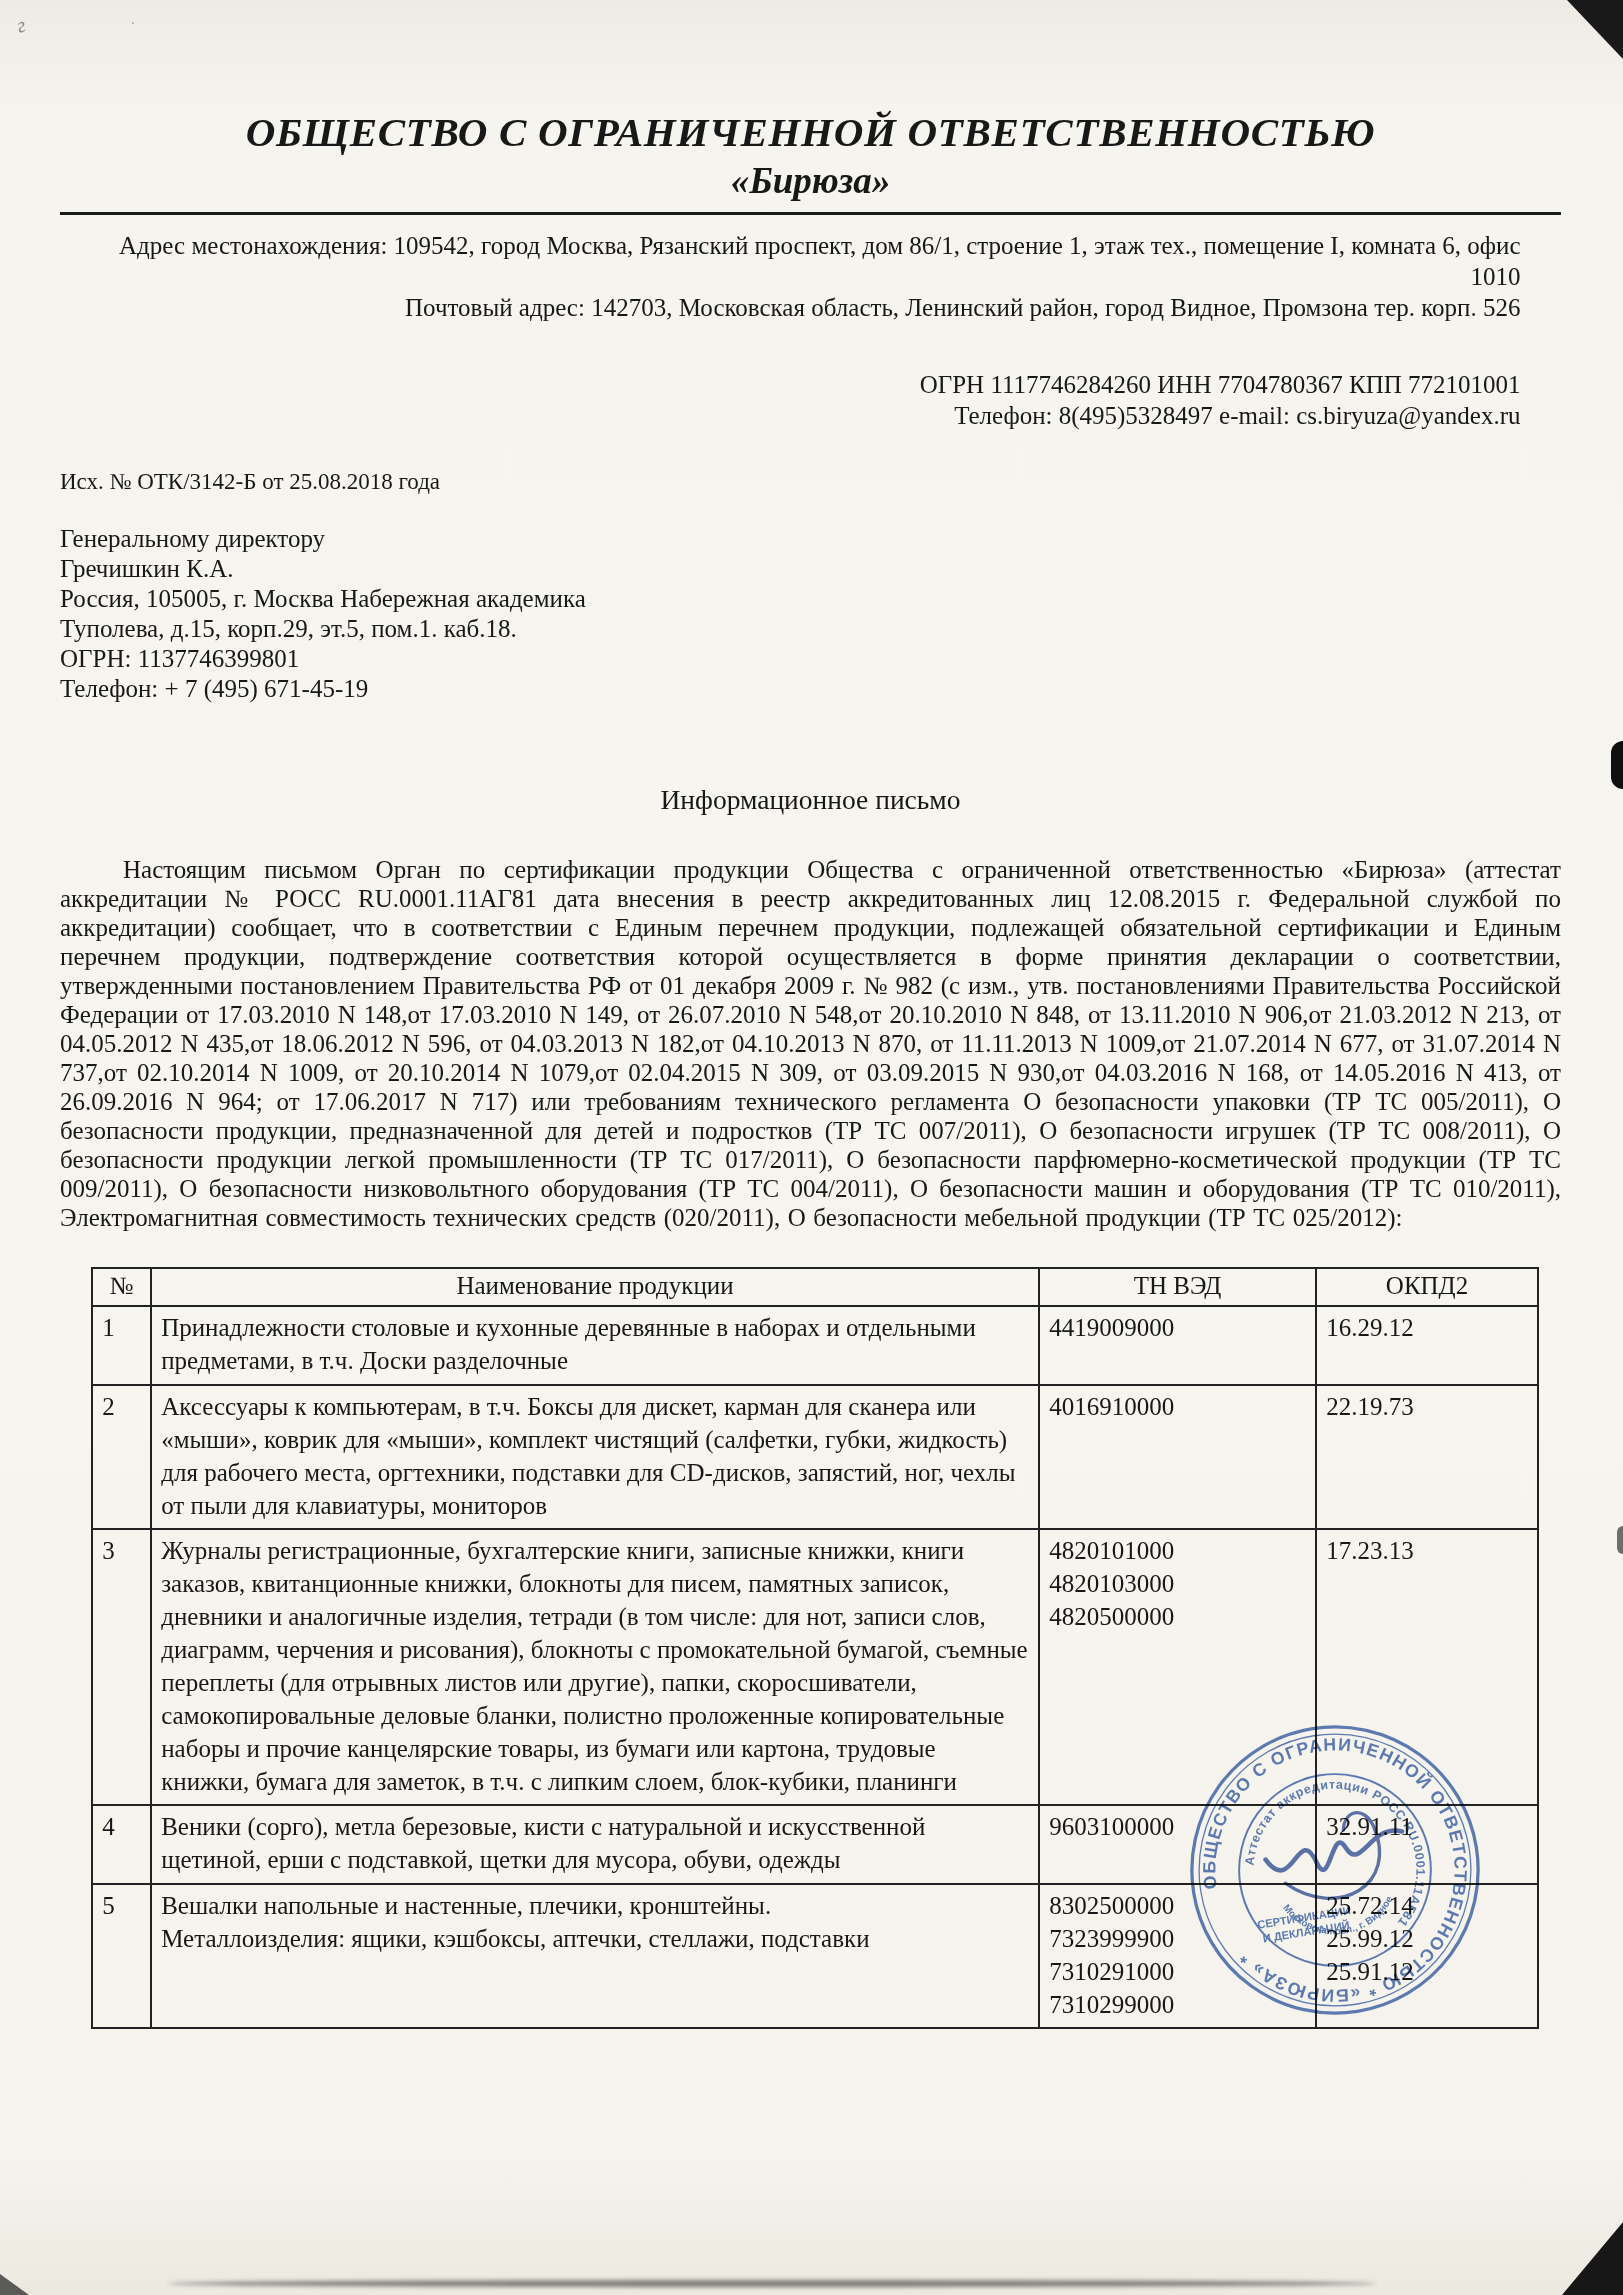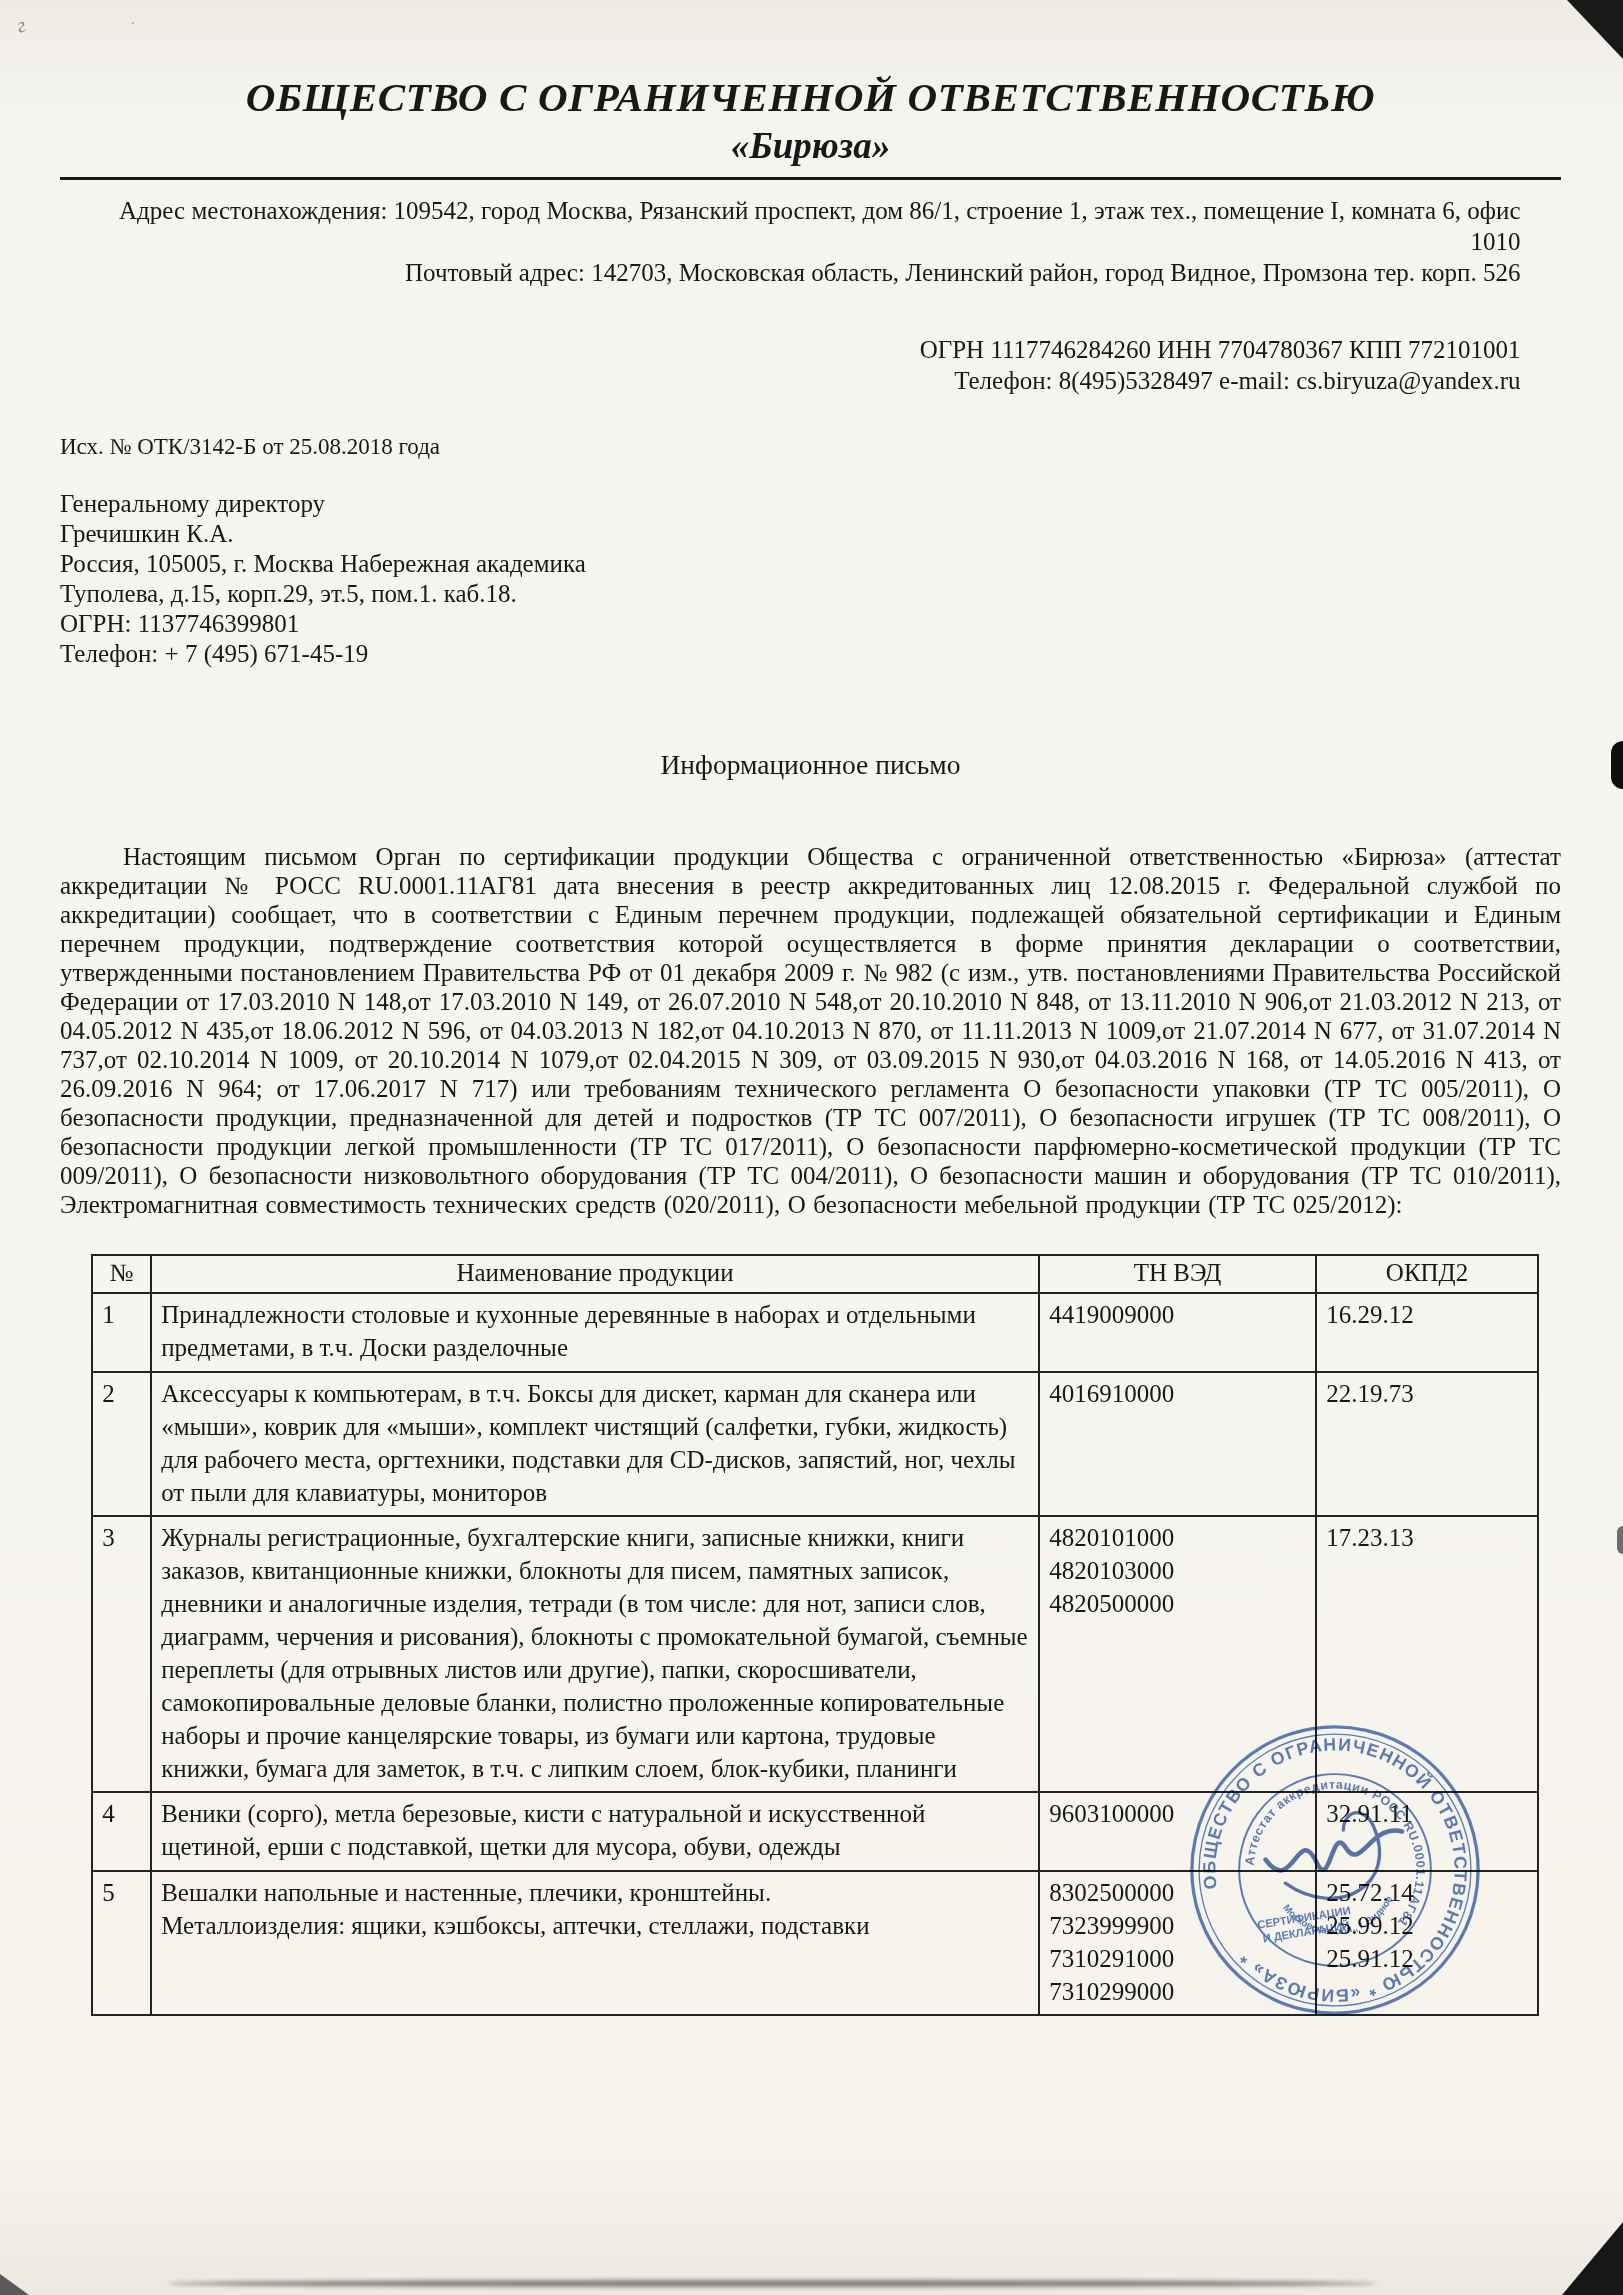--- a/index.html
+++ b/index.html
@@ -6,38 +6,38 @@
   html,body { background:#6e6e6e; }
   .page {
     position:relative;
     width:1623px; height:2295px;
     margin:0 auto;
     background:linear-gradient(180deg,#edebe4 0%,#f6f4ee 5%,#f7f5ef 50%,#f5f3ec 94%,#ece9e1 100%);
     font-family:"Liberation Serif","DejaVu Serif",serif;
     color:#181818;
     overflow:hidden;
   }
-  .content { padding:73px 62px 0 60px; }
+  .content { padding:108px 62px 0 60px; }
 
   .h1 { text-align:center; font-size:41px; font-weight:700; font-style:italic; letter-spacing:0.7px; }
   .h2 { text-align:center; font-size:37px; font-weight:700; font-style:italic; margin-top:2.6px; }
   .rule { height:3.3px; background:#1a1a1a; margin:10.5px 0 14.4px; }
 
   .addr { text-align:right; font-size:25px; line-height:31px; margin:0 auto; max-width:1420px; }
   .gap  { margin-top:46px; }
 
   .ref { font-size:23px; margin-top:38px; }
 
   .recipient { font-size:25px; line-height:30px; margin-top:29px; padding-right:26px; }
 
   .letter-title { text-align:center; font-size:27.5px; margin-top:80px; }
 
   .body-text {
     font-size:25px; line-height:29px;
-    text-align:justify; margin-top:61px; text-indent:63px;
+    text-align:justify; margin-top:39px; text-indent:63px;
     word-spacing:1.3px;
   }
 
   table.products {
     border-collapse:collapse; table-layout:fixed;
     width:1447px; margin:35px 0 0 31px;
     font-size:25px;
   }
   .products th, .products td { border:2px solid #222; vertical-align:top; }
   .products thead th { text-align:center; font-weight:400; line-height:30px; padding:2.6px 5.2px 3.9px; }

